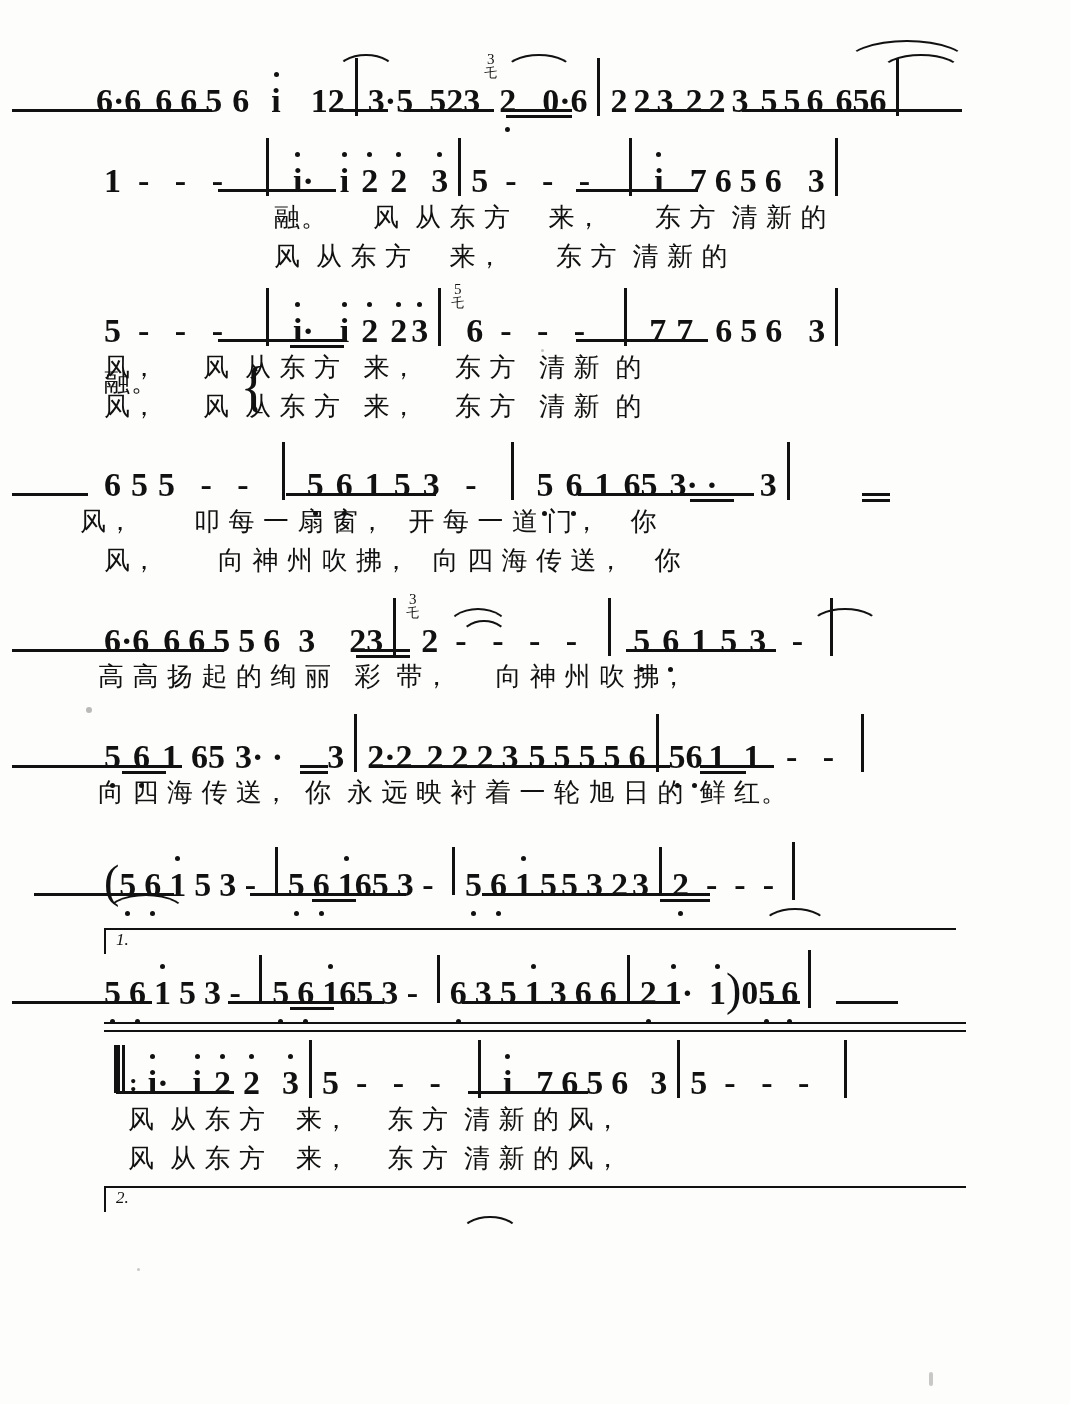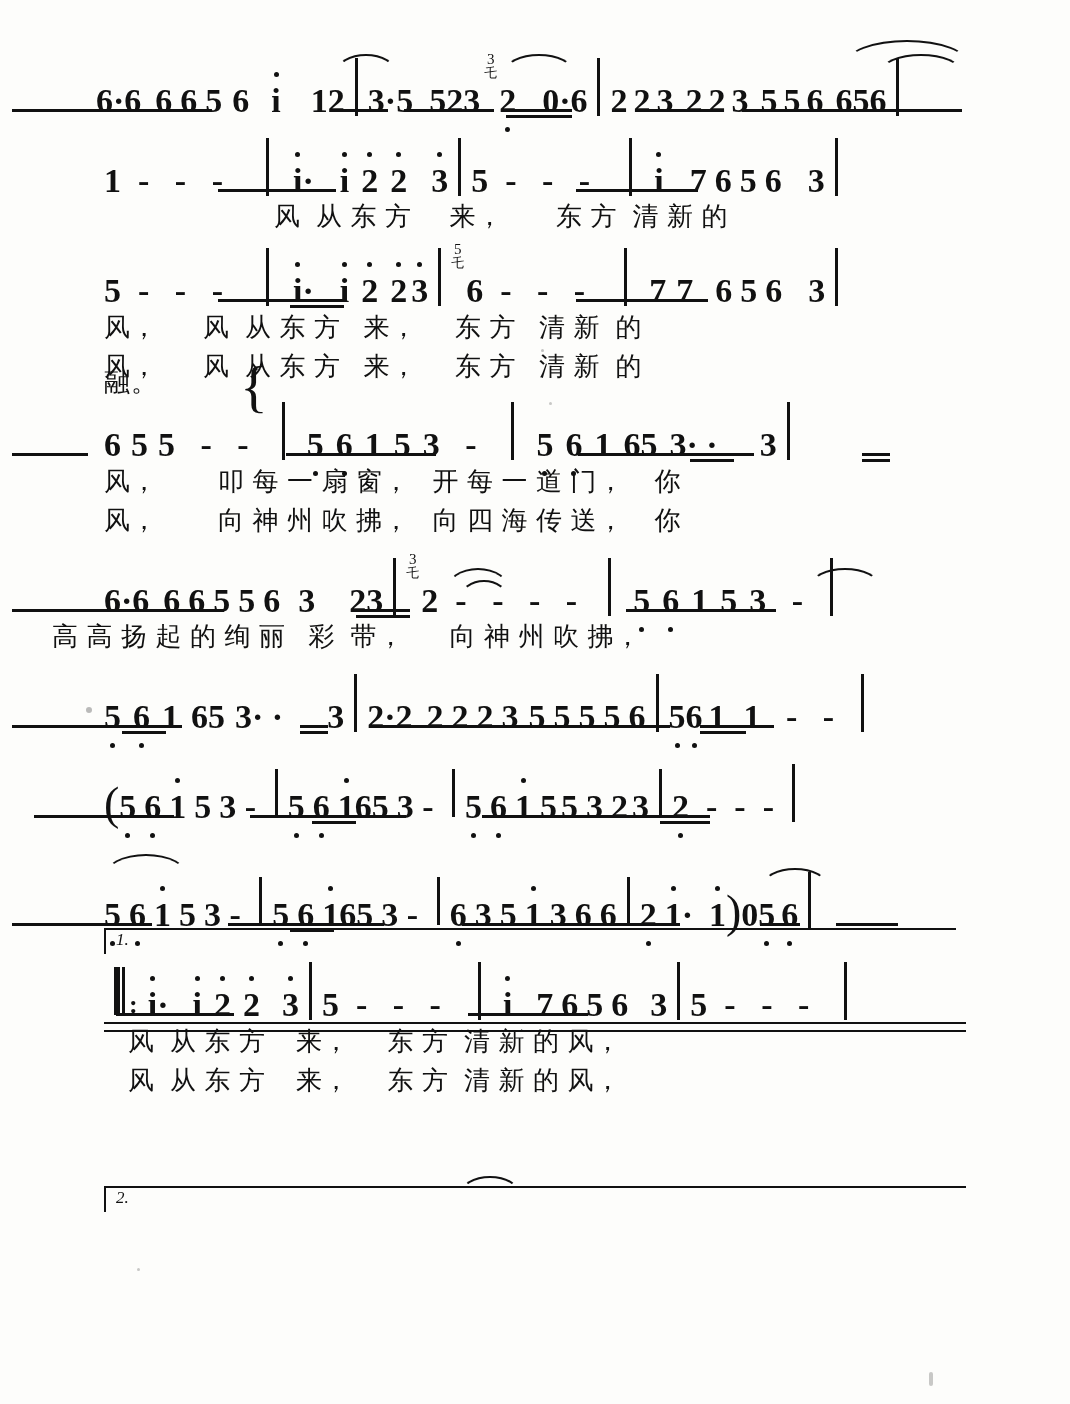--- a/index.html
+++ b/index.html
@@ -294,20 +294,23 @@
       <span class="n">6</span>
       <span style="width:26px"></span>
       <span class="n">3</span>
       <span class="bar tall"></span>
       <span class="beam1" style="left:218px; bottom:6px; width:118px;"></span>
       <span class="beam1" style="left:576px; bottom:6px; width:122px;"></span>
     </div>
 
     <div class="abs brace" style="left:240px; top:244px;">{</div>
 
+    <div class="lyr-line" style="padding-left:274px;">
+      <span class="ly">融。      风  从 东 方     来，       东 方  清 新 的</span>
+    </div>
     <div class="lyr-line second" style="padding-left:274px;">
       <span class="ly">风  从 东 方     来，       东 方  清 新 的</span>
     </div>
     <div class="abs" style="left:104px; top:252px;">
       <span class="ly">融。</span>
     </div>
   </div>
 
   <div class="system" style="padding-top:10px;">
 
@@ -403,21 +406,21 @@
       <span class="n">3</span>
       <span class="bar tall"></span>
       <span class="beam1" style="left:12px; bottom:6px; width:76px;"></span>
       <span class="beam1" style="left:286px; bottom:6px; width:150px;"></span>
       <span class="beam1" style="left:578px; bottom:6px; width:176px;"></span>
       <span class="beam2" style="left:690px; bottom:0px; width:44px;"></span>
       <span class="beam1" style="left:862px; bottom:6px; width:28px;"></span>
       <span class="beam2" style="left:862px; bottom:0px; width:28px;"></span>
     </div>
 
-    <div class="lyr-line" style="padding-left:104px;">
+    <div class="lyr-line" style="padding-left:80px;">
       <span class="ly">风，        叩 每 一 扇 窗，   开 每 一 道 门，    你</span>
     </div>
     <div class="lyr-line second" style="padding-left:104px;">
       <span class="ly">风，        向 神 州 吹 拂，   向 四 海 传 送，    你</span>
     </div>
   </div>
 
   <div class="system" style="padding-top:16px;">
 
     <div class="slur abs" style="left:460px; top:636px; width:56px;"></div>
@@ -459,21 +462,21 @@
         <span style="width:12px"></span>
       <span class="n">3</span>
       <span class="dash">   -  </span>
       <span class="bar tall"></span>
       <span class="beam1" style="left:12px; bottom:6px; width:212px;"></span>
       <span class="beam1" style="left:356px; bottom:6px; width:54px;"></span>
       <span class="beam2" style="left:356px; bottom:0px; width:54px;"></span>
       <span class="beam1" style="left:626px; bottom:6px; width:150px;"></span>
     </div>
 
-    <div class="lyr-line second" style="padding-left:52px;text-align:right;">
+    <div class="lyr-line second" style="padding-left:98px;text-align:right;">
       <span class="ly">高 高 扬 起 的 绚 丽   彩  带，      向 神 州 吹 拂，</span>
     </div>
   </div>
 
   <div class="system" style="padding-top:16px;">
 
     <div class="notes-line" style="padding-left:104px;">
       <span class="n dn">5</span>
         <span style="width:12px"></span>
       <span class="n dn">6</span>
@@ -520,20 +523,23 @@
       <span class="bar tall"></span>
       <span class="beam1" style="left:12px; bottom:6px; width:170px;"></span>
       <span class="beam2" style="left:122px; bottom:0px; width:44px;"></span>
       <span class="beam1" style="left:300px; bottom:6px; width:28px;"></span>
       <span class="beam2" style="left:300px; bottom:0px; width:28px;"></span>
       <span class="beam1" style="left:372px; bottom:6px; width:298px;"></span>
       <span class="beam1" style="left:700px; bottom:6px; width:74px;"></span>
       <span class="beam2" style="left:700px; bottom:0px; width:46px;"></span>
     </div>
 
+    <div class="lyr-line second" style="padding-left:98px;">
+      <span class="ly">向 四 海 传 送，  你  永 远 映 衬 着 一 轮 旭 日 的  鲜 红。</span>
+    </div>
   </div>
 
   <div class="hrule" style="left:104px; top:928px; width:852px;"></div>
   <div class="vrule" style="left:104px; top:928px; height:26px;"></div>
   <div class="volta" style="left:116px; top:930px;">1.</div>
 
   <div class="system" style="padding-top:28px;">
 
     <div class="notes-line" style="padding-left:104px;">
       <span class="paren">(</span>

